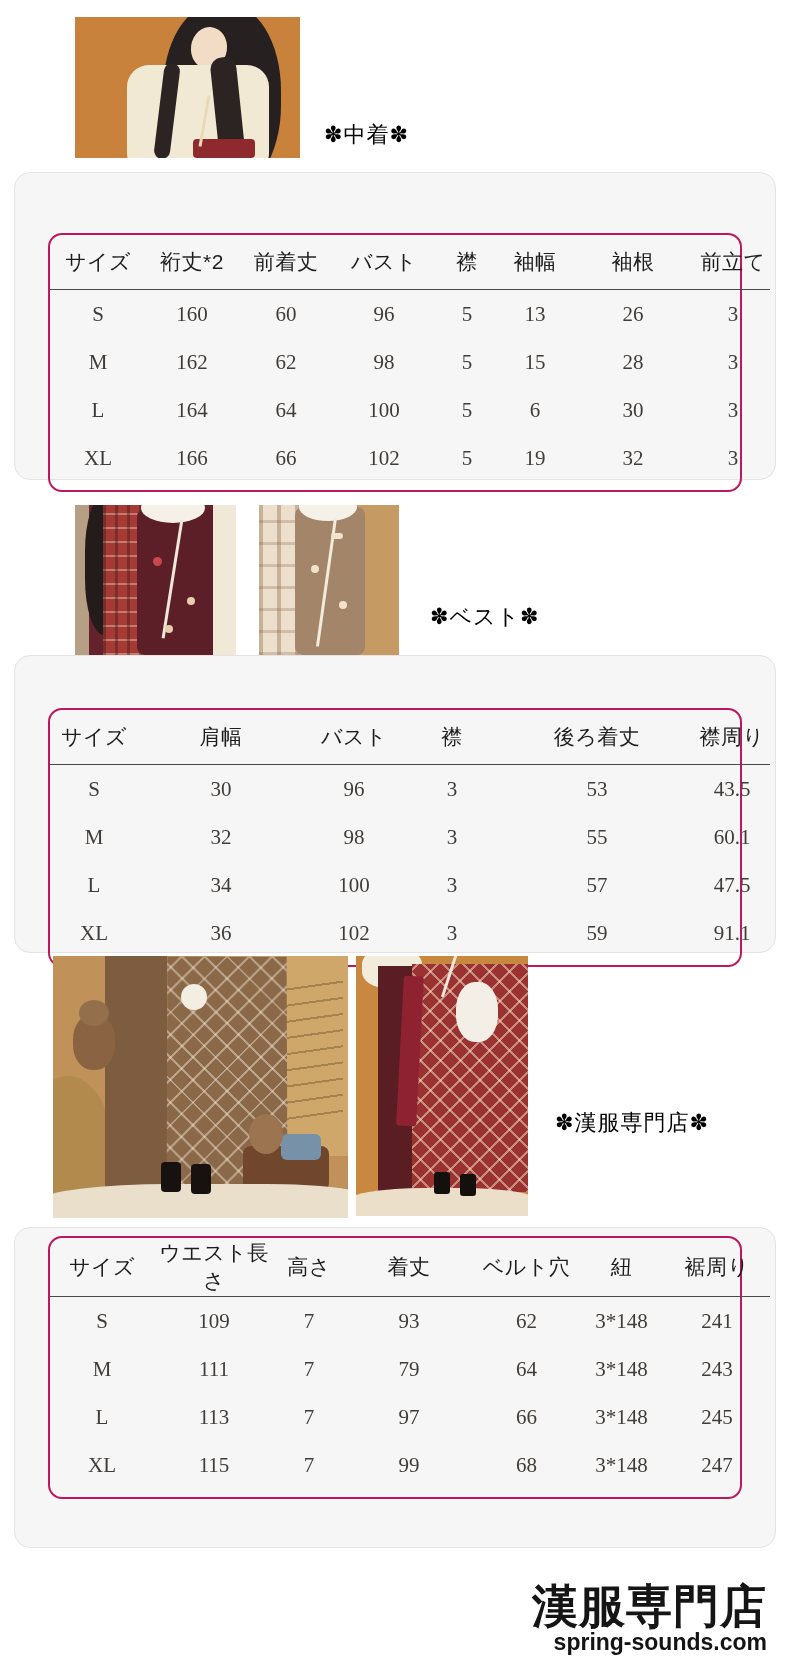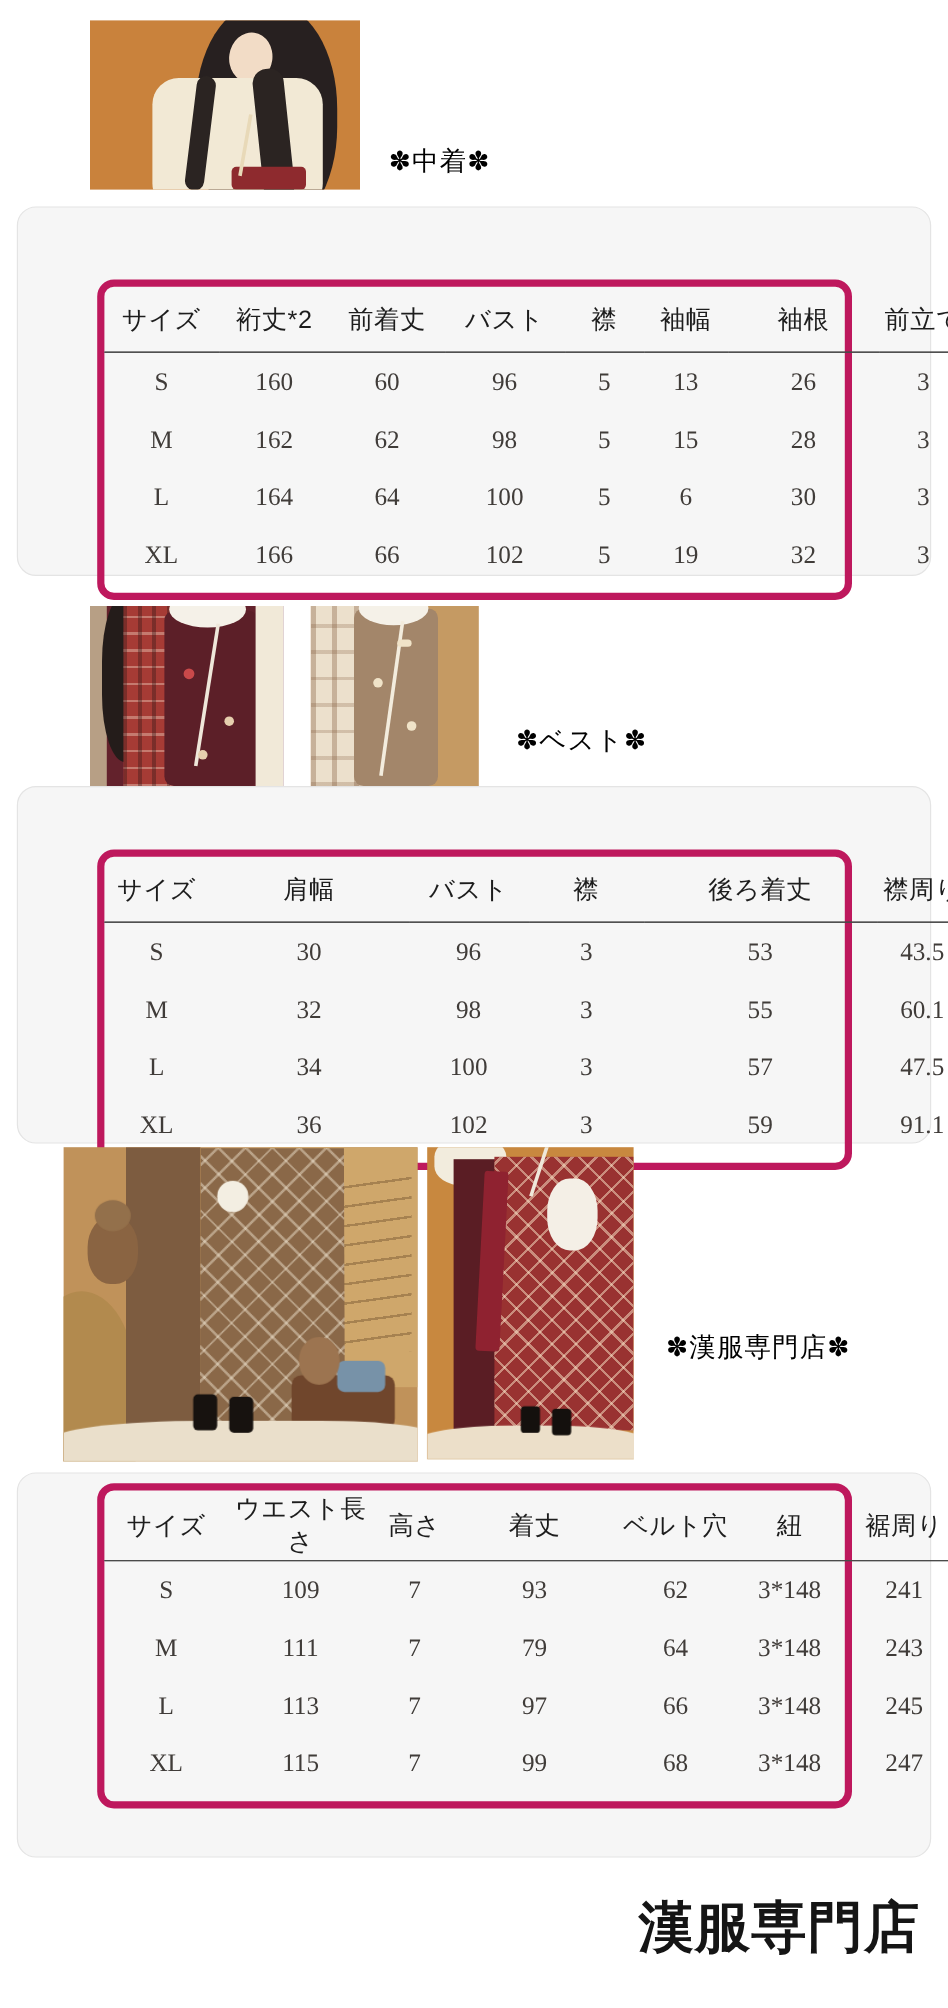--- a/index.html
+++ b/index.html
@@ -23,21 +23,21 @@
   .lab2{margin:97px 0 0 31px;}
   .lab3{align-self:flex-end;margin:0 0 82px 27px;}
 
   
   .card{margin:0 14px;width:762px;background:#f6f6f6;border:1px solid #e4e4e4;
     border-radius:16px;box-sizing:border-box;}
   .card1{margin-top:14px;height:308px;padding-top:60px;}
   .card2{margin-top:0;height:298px;padding-top:52px;}
   .card3{margin-top:7px;height:321px;padding-top:8px;}
 
-  .tbl-box{width:629px;margin:0 auto;border:6px solid #be185d;border-radius:14px;
+  .tbl-box{width:694px;margin:0 auto;border:2px solid #be185d;border-radius:14px;
     padding-bottom:8px;box-sizing:border-box;background:transparent;}
   table{width:100%;border-collapse:collapse;table-layout:fixed;}
   th{height:52px;font-size:21px;font-weight:500;color:#1d1d1d;text-align:center;
      vertical-align:middle;border-bottom:1px solid #4a4a4a;
      font-family:"Liberation Sans",sans-serif;letter-spacing:.5px;}
   td{height:46px;font-size:21px;color:#403c39;text-align:center;vertical-align:middle;
      font-family:"Liberation Serif","DejaVu Serif",serif;}
 
   
   .footer{margin-top:34px;padding-right:23px;text-align:right;}
@@ -326,13 +326,14 @@
             <td>3*148</td>
             <td>247</td>
           </tr>
         </tbody>
     </table>
   </div>
 </div>
 
 <div class="footer">
   <div class="store">漢服専門店</div>
+  <div class="domain">spring-sounds.com</div>
 </div>
 
 </body></html>

